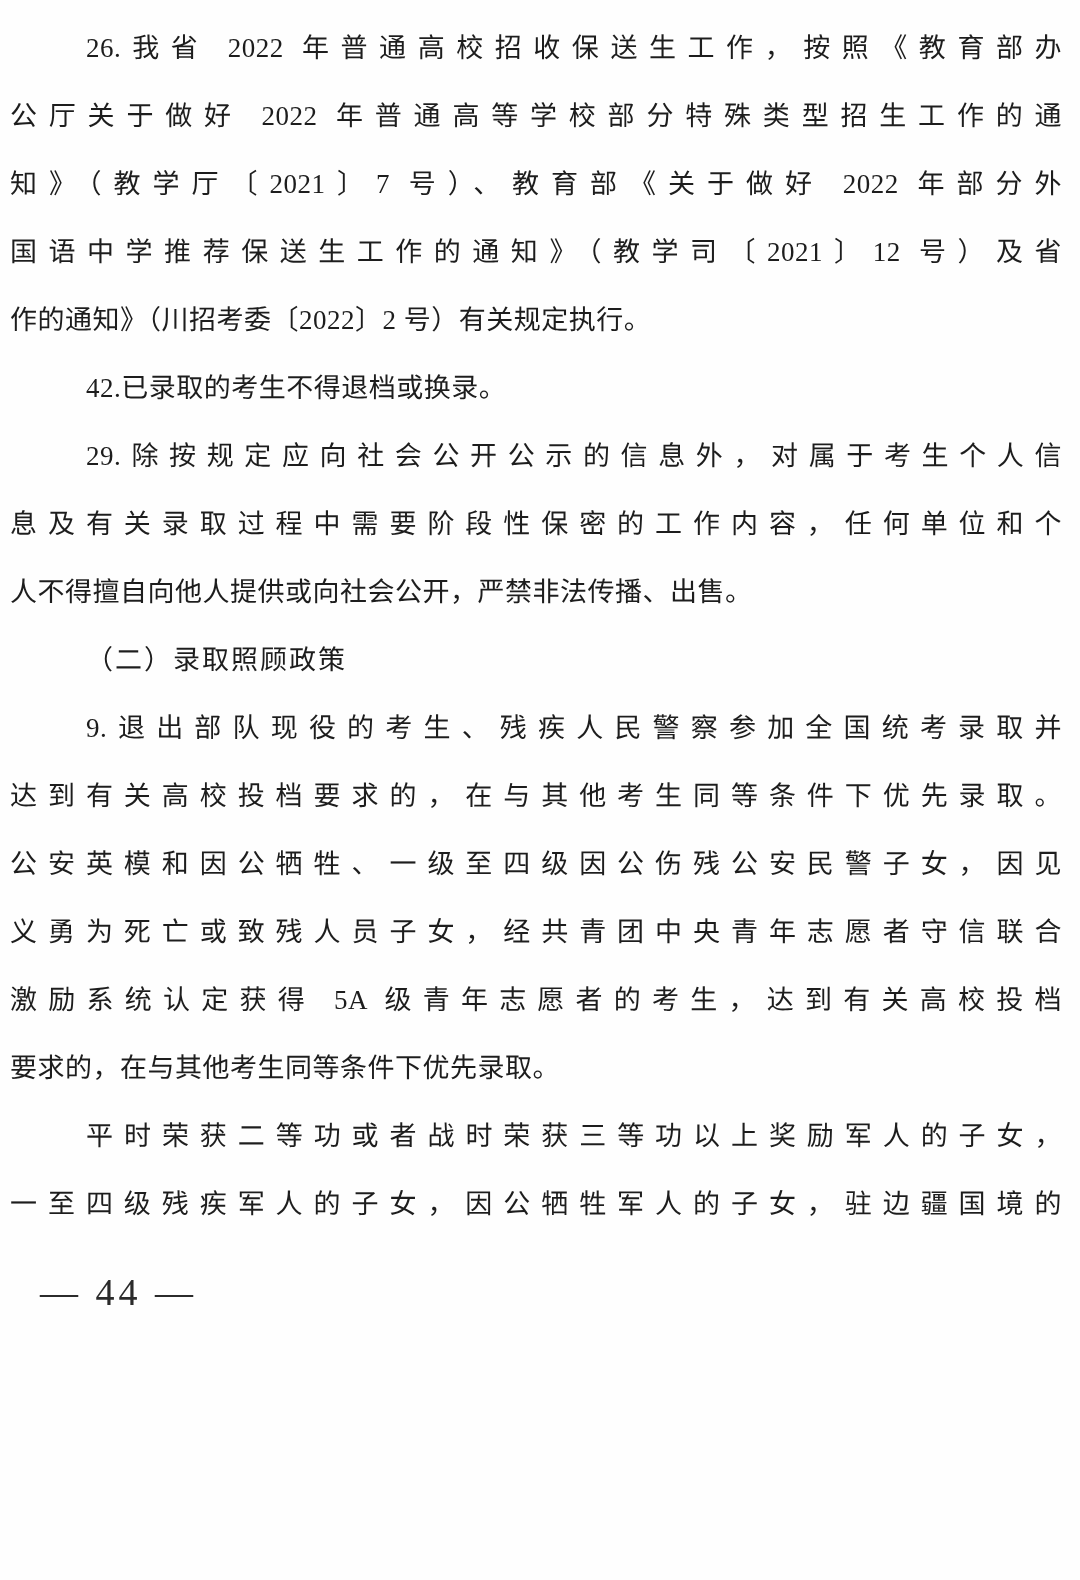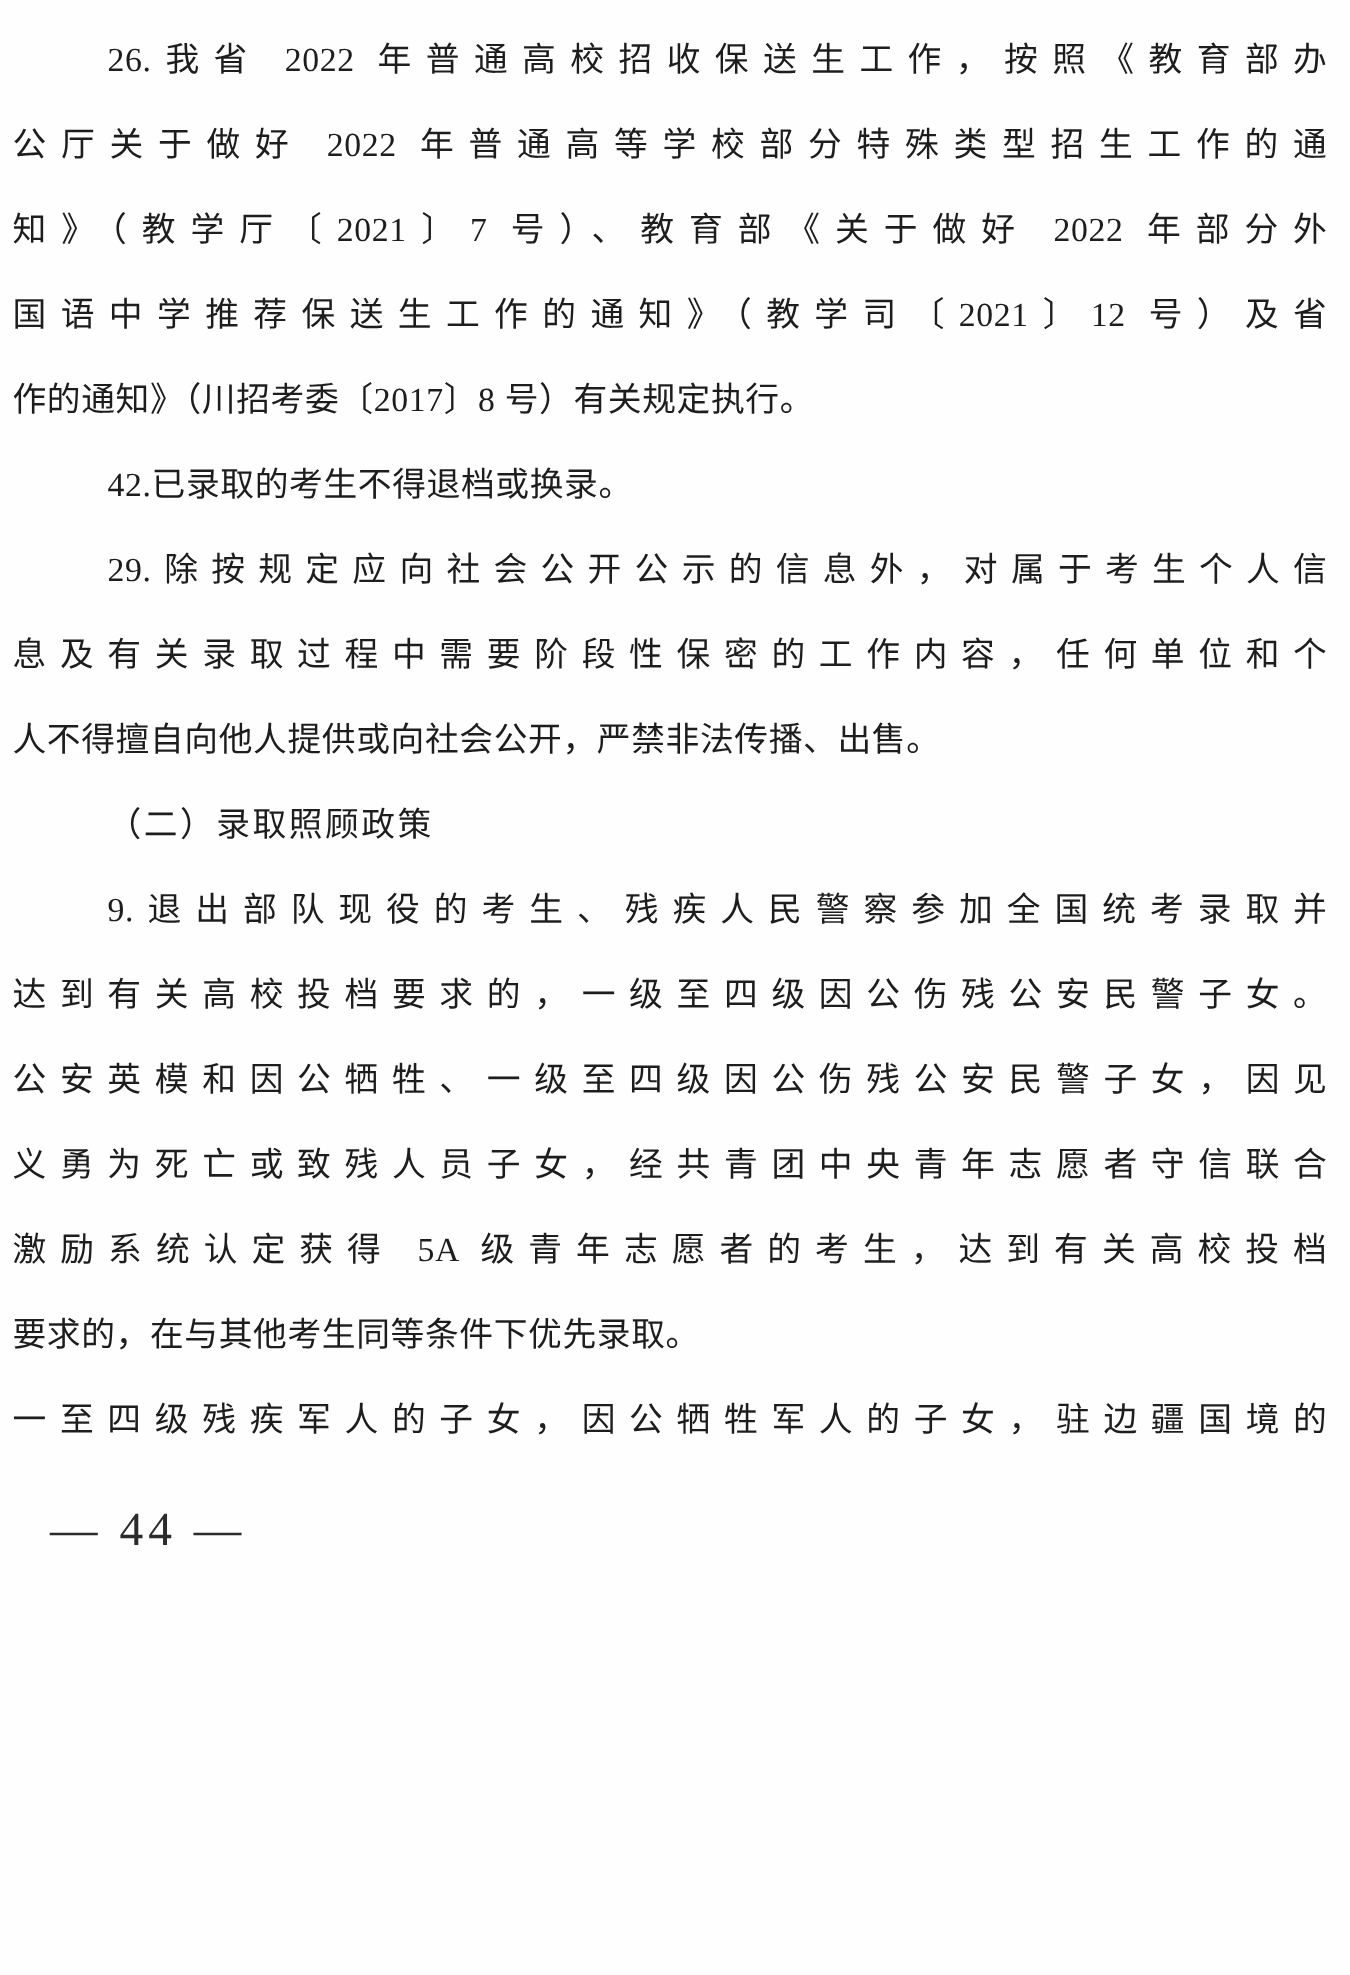--- a/index.html
+++ b/index.html
@@ -54,21 +54,21 @@
 <body>
 
 <div class="page">
   <div class="docbody">
 
     <div>
       <div class="ln ind fill">26.我省 2022 年普通高校招收保送生工作，按照《教育部办</div>
       <div class="ln fill">公厅关于做好 2022 年普通高等学校部分特殊类型招生工作的通</div>
       <div class="ln fill">知》（教学厅〔2021〕7 号）、教育部《关于做好 2022 年部分外</div>
       <div class="ln fill">国语中学推荐保送生工作的通知》（教学司〔2021〕12 号）及省</div>
-      <div class="ln">作的通知》（川招考委〔2017〕8 号）有关规定执行。</div>
+      <div class="ln">作的通知》（川招考委〔2022〕2 号）有关规定执行。</div>
     </div>
 
     <div>
       <div class="ln ind">42.已录取的考生不得退档或换录。</div>
     </div>
 
     <div>
     </div>
 
     <div>
@@ -76,27 +76,28 @@
       <div class="ln fill">息及有关录取过程中需要阶段性保密的工作内容，任何单位和个</div>
       <div class="ln">人不得擅自向他人提供或向社会公开，严禁非法传播、出售。</div>
     </div>
 
     <div>
       <div class="ln ind heading">（二）录取照顾政策</div>
     </div>
 
     <div>
       <div class="ln ind fill">9.退出部队现役的考生、残疾人民警察参加全国统考录取并</div>
-      <div class="ln fill">达到有关高校投档要求的，一级至四级因公伤残公安民警子女。</div>
+      <div class="ln fill">达到有关高校投档要求的，在与其他考生同等条件下优先录取。</div>
       <div class="ln fill">公安英模和因公牺牲、一级至四级因公伤残公安民警子女，因见</div>
       <div class="ln fill">义勇为死亡或致残人员子女，经共青团中央青年志愿者守信联合</div>
       <div class="ln fill">激励系统认定获得 5A 级青年志愿者的考生，达到有关高校投档</div>
       <div class="ln">要求的，在与其他考生同等条件下优先录取。</div>
     </div>
 
     <div>
+      <div class="ln ind fill">平时荣获二等功或者战时荣获三等功以上奖励军人的子女，</div>
       <div class="ln fill">一至四级残疾军人的子女，因公牺牲军人的子女，驻边疆国境的</div>
     </div>
 
   </div>
 
   <div class="footer">— 44 —</div>
 </div>
 
 </body></html>

